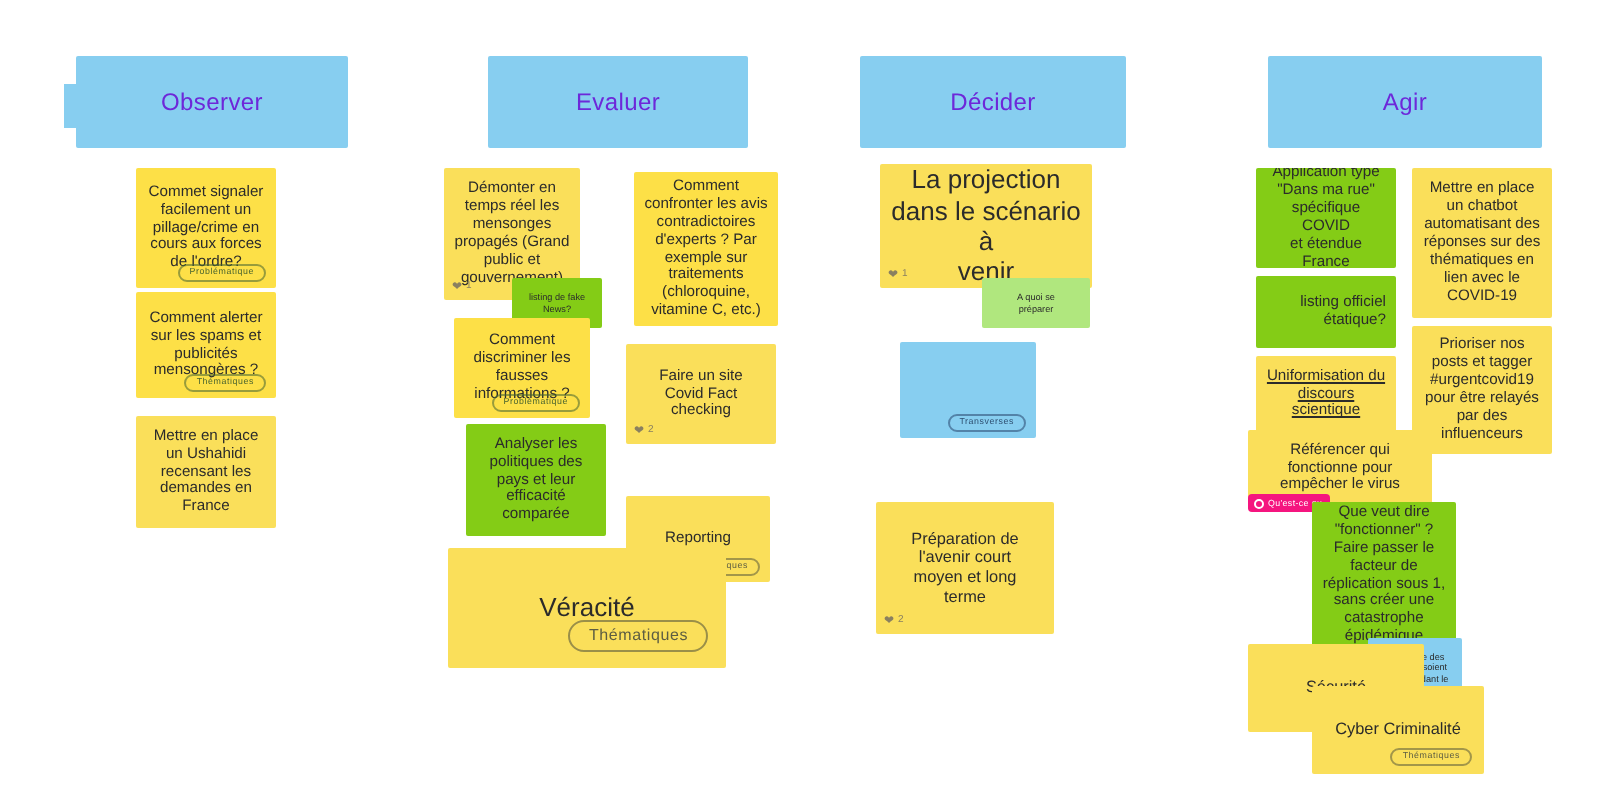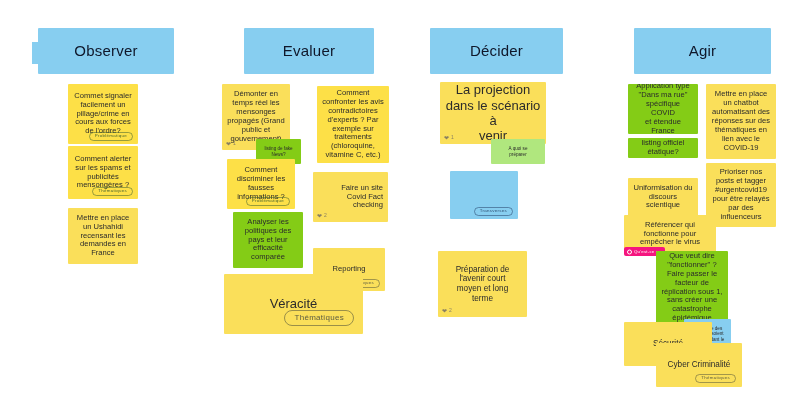--- a/index.html
+++ b/index.html
@@ -30,22 +30,22 @@
     padding: 4px 5px;
     border-radius: 1px;
     overflow: hidden;
   }
   .note .txt {
     display: block;
     width: 100%;
     white-space: pre-line;
   }
   .header {
-    font-size: 15px;
-    color: #0f172a;
+    font-size: 12px;
+    color: #6d28d9;
     letter-spacing: 0.2px;
     font-weight: 400;
   }
   .big {
     font-size: 13px;
   }
   .body-txt {
     font-size: 7.6px;
   }
   .tiny-txt {
@@ -205,21 +205,21 @@
   </div>
 
   <div class="note c-green" style="left:227px;top:159px;width:68px;height:50px;">
     <span class="txt body-txt">Comment
 discriminer les
 fausses
 informations ?</span>
     <span class="tag on-green">Problématique</span>
   </div>
 
-  <div class="note c-yellow" style="left:313px;top:172px;width:75px;height:50px;text-align:right;">
+  <div class="note c-yellow" style="left:313px;top:172px;width:75px;height:50px;">
     <span class="txt body-txt">Faire un site
 Covid Fact
 checking</span>
     <span class="react">
       <span class="heart">❤</span>
       <span>2</span>
     </span>
   </div>
 
   <div class="note c-pink" style="left:222px;top:212px;width:70px;height:56px;margin-left:11px;">
@@ -288,35 +288,35 @@
   <div class="note c-yellow" style="left:706px;top:84px;width:70px;height:75px;">
     <span class="txt body-txt">Mettre en place
 un chatbot
 automatisant des
 réponses sur des
 thématiques en
 lien avec le
 COVID-19</span>
   </div>
 
-  <div class="note c-pink" style="left:628px;top:138px;width:70px;height:20px;">
+  <div class="note c-pink" style="left:628px;top:138px;width:70px;height:36px;text-align:right;">
     <span class="txt body-txt">listing officiel
 étatique?</span>
   </div>
 
   <div class="note c-yellow" style="left:706px;top:163px;width:70px;height:64px;">
     <span class="txt body-txt">Prioriser nos
 posts et tagger
 #urgentcovid19
 pour être relayés
 par des
 influenceurs</span>
   </div>
 
-  <div class="note c-yellow" style="left:628px;top:178px;width:70px;height:38px;">
+  <div class="note c-yellow" style="left:628px;top:178px;width:70px;height:38px;text-decoration:underline;">
     <span class="txt body-txt">Uniformisation du
 discours
 scientique</span>
   </div>
 
   <div class="note c-yellow" style="left:624px;top:215px;width:92px;height:38px;">
     <span class="txt body-txt">Référencer qui
 fonctionne pour
 empêcher le virus</span>
   </div>

